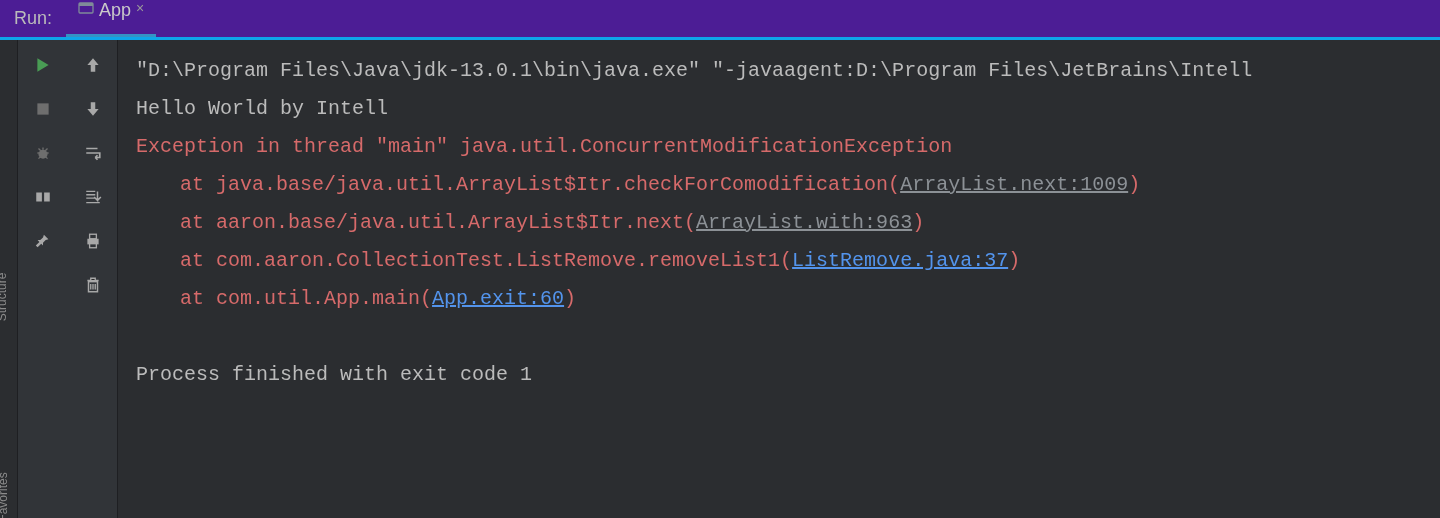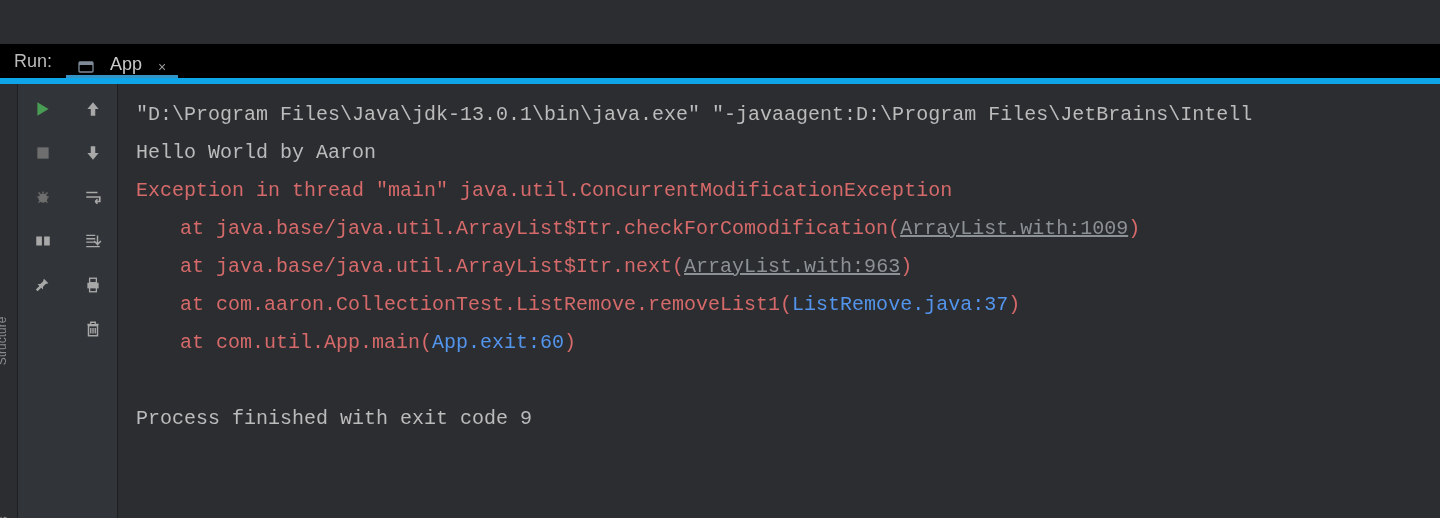--- a/index.html
+++ b/index.html
@@ -7,37 +7,36 @@
     width: 1440px;
     height: 518px;
     background: #2b2d30;
     font-family: "Segoe UI", Arial, sans-serif;
     color: #bbbbbb;
     overflow: hidden;
     position: relative;
   }
   .topbar {
     height: 40px;
-    background: #000000;
-    display: flex;
-    align-items: center;
-    border-bottom: 6px solid #0ea5e9;
-    margin-top: 44px;
+    background: #4c1d95;
+    display: flex;
+    align-items: center;
+    border-bottom: 3px solid #0ea5e9;
   }
   .run-label {
     padding: 0 14px;
     color: #bbbbbb;
     font-size: 18px;
   }
   .tab {
     display: flex;
-    align-items: flex-end;
+    align-items: flex-start;
     height: 100%;
     padding: 0 12px;
-    gap: 16px;
+    gap: 5px;
     border-bottom: 3px solid #3592c4;
   }
   .tab-icon { width: 16px; height: 16px; display: inline-block; }
   .tab-label { color: #c9c9c9; font-size: 18px; }
   .tab-close { color: #9a9a9a; font-size: 14px; }
 
   .main {
     display: flex;
     height: calc(100% - 40px);
   }
@@ -95,21 +94,21 @@
     font-family: Consolas, "Courier New", monospace;
     font-size: 20px;
     line-height: 1.9;
     padding: 12px 18px;
     white-space: pre;
     overflow: hidden;
     color: #bbbbbb;
   }
   .err { color: #d66a6a; }
   .gray-link { color: #8c9196; text-decoration: underline; }
-  .blue-link { color: #5394ec; }
+  .blue-link { color: #5394ec; text-decoration: underline; }
   .indent { padding-left: 44px; display: inline; }
 </style>
 </head>
 <body>
 
 <div class="topbar">
   <div class="run-label">Run:</div>
   <div class="tab">
     <span class="tab-icon">
       <svg viewBox="0 0 16 16">
@@ -189,22 +188,22 @@
     </div>
     <div class="tool-icon">
       <svg viewBox="0 0 16 16">
           <rect x="4" y="5" width="8" height="9" fill="none" stroke="#a8a8a8" stroke-width="1.3"></rect>
           <path d="M3 4 L13 4 M6 4 L6 2 L10 2 L10 4 M6 7 L6 12 M8 7 L8 12 M10 7 L10 12" stroke="#a8a8a8" stroke-width="1.2"></path>
         </svg>
     </div>
   </div>
 
   <div class="console"><span>"D:\Program Files\Java\jdk-13.0.1\bin\java.exe" "-javaagent:D:\Program Files\JetBrains\Intell</span>
-<span>Hello World by Aaron</span>
+<span>Hello World by Intell</span>
 <span class="err">Exception in thread "main" java.util.ConcurrentModificationException</span>
-<span class="indent"><span class="err">at java.base/java.util.ArrayList$Itr.checkForComodification(</span><span class="gray-link">ArrayList.with:1009</span><span class="err">)</span></span>
-<span class="indent"><span class="err">at java.base/java.util.ArrayList$Itr.next(</span><span class="gray-link">ArrayList.with:963</span><span class="err">)</span></span>
+<span class="indent"><span class="err">at java.base/java.util.ArrayList$Itr.checkForComodification(</span><span class="gray-link">ArrayList.next:1009</span><span class="err">)</span></span>
+<span class="indent"><span class="err">at aaron.base/java.util.ArrayList$Itr.next(</span><span class="gray-link">ArrayList.with:963</span><span class="err">)</span></span>
 <span class="indent"><span class="err">at com.aaron.CollectionTest.ListRemove.removeList1(</span><span class="blue-link">ListRemove.java:37</span><span class="err">)</span></span>
 <span class="indent"><span class="err">at com.util.App.main(</span><span class="blue-link">App.exit:60</span><span class="err">)</span></span>
 
-<span>Process finished with exit code 9</span></div>
+<span>Process finished with exit code 1</span></div>
 
 </div>
 
 </body></html>

